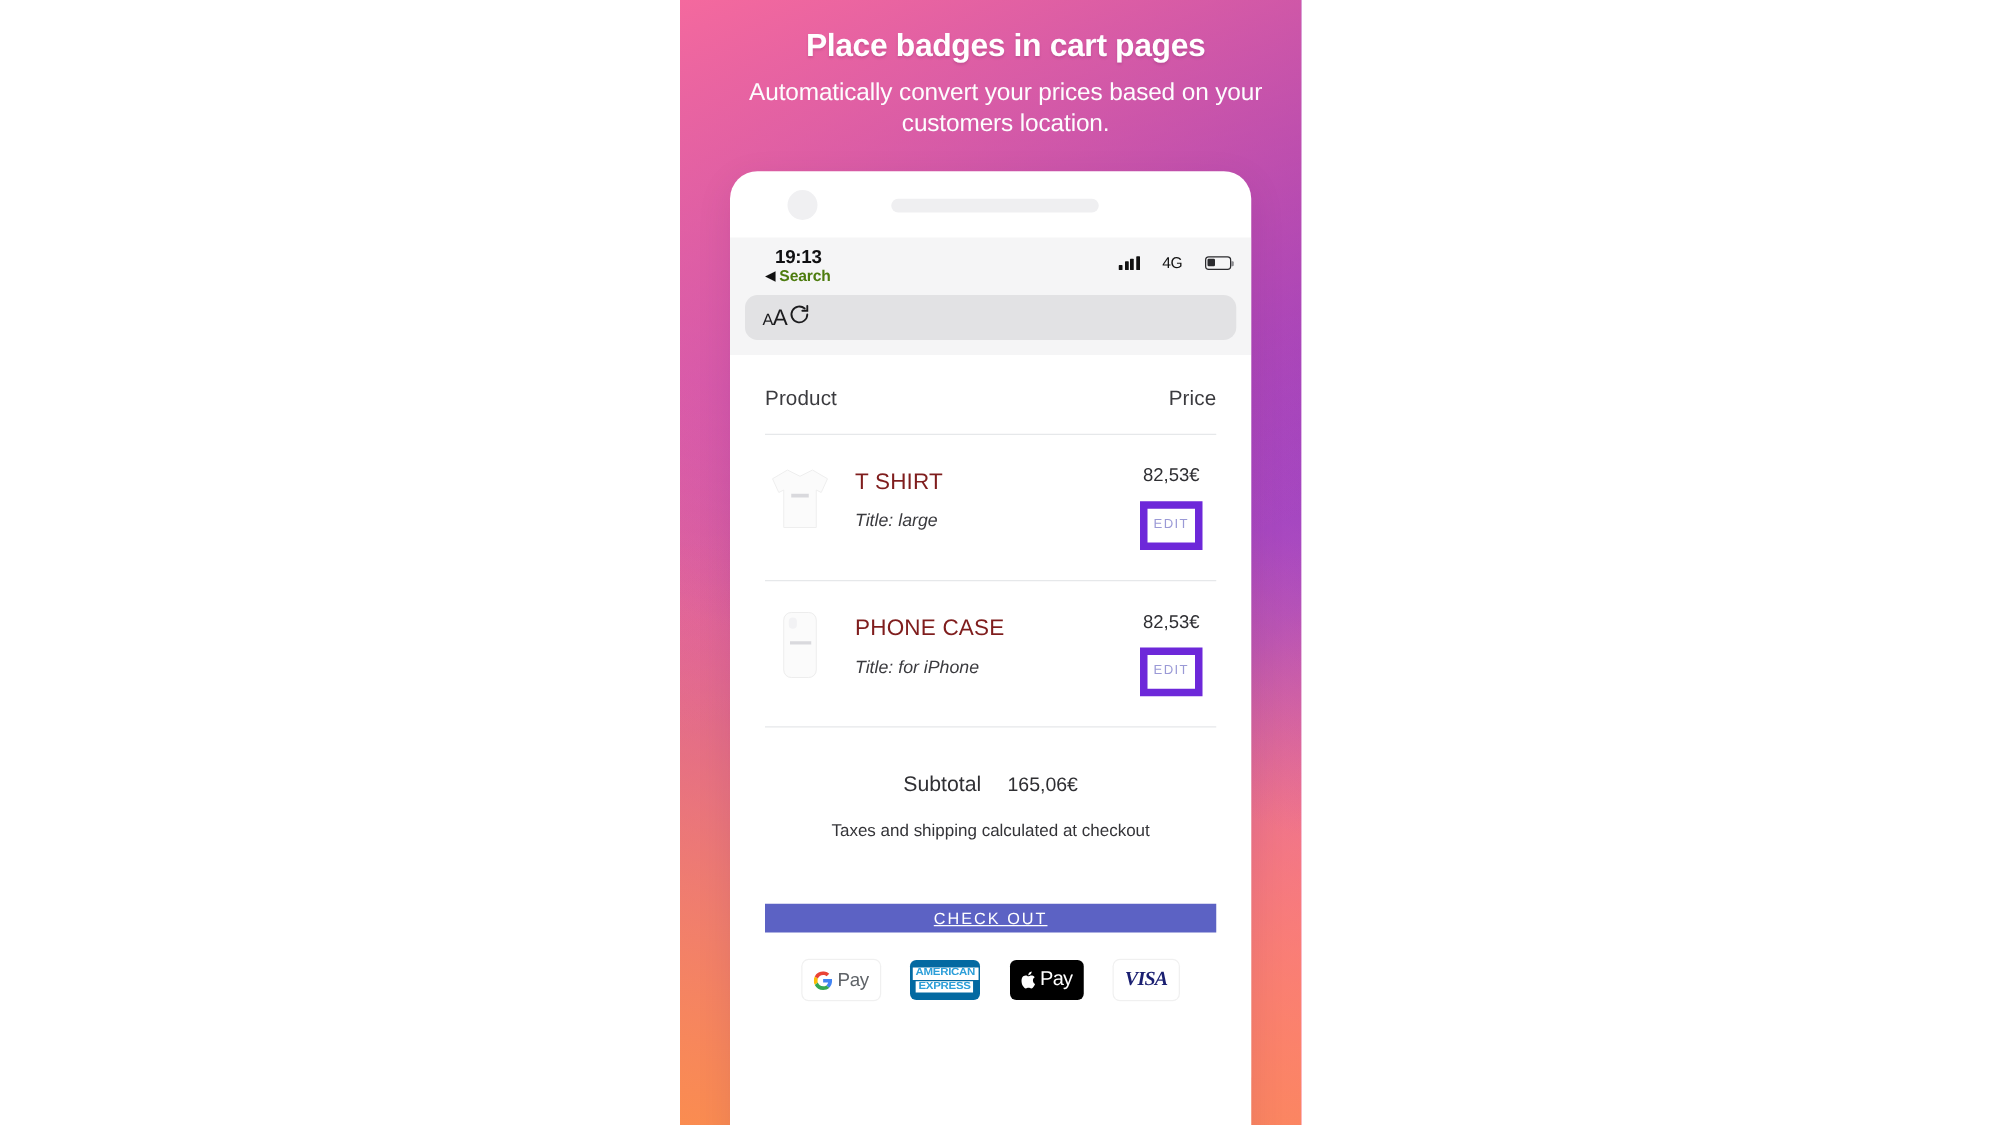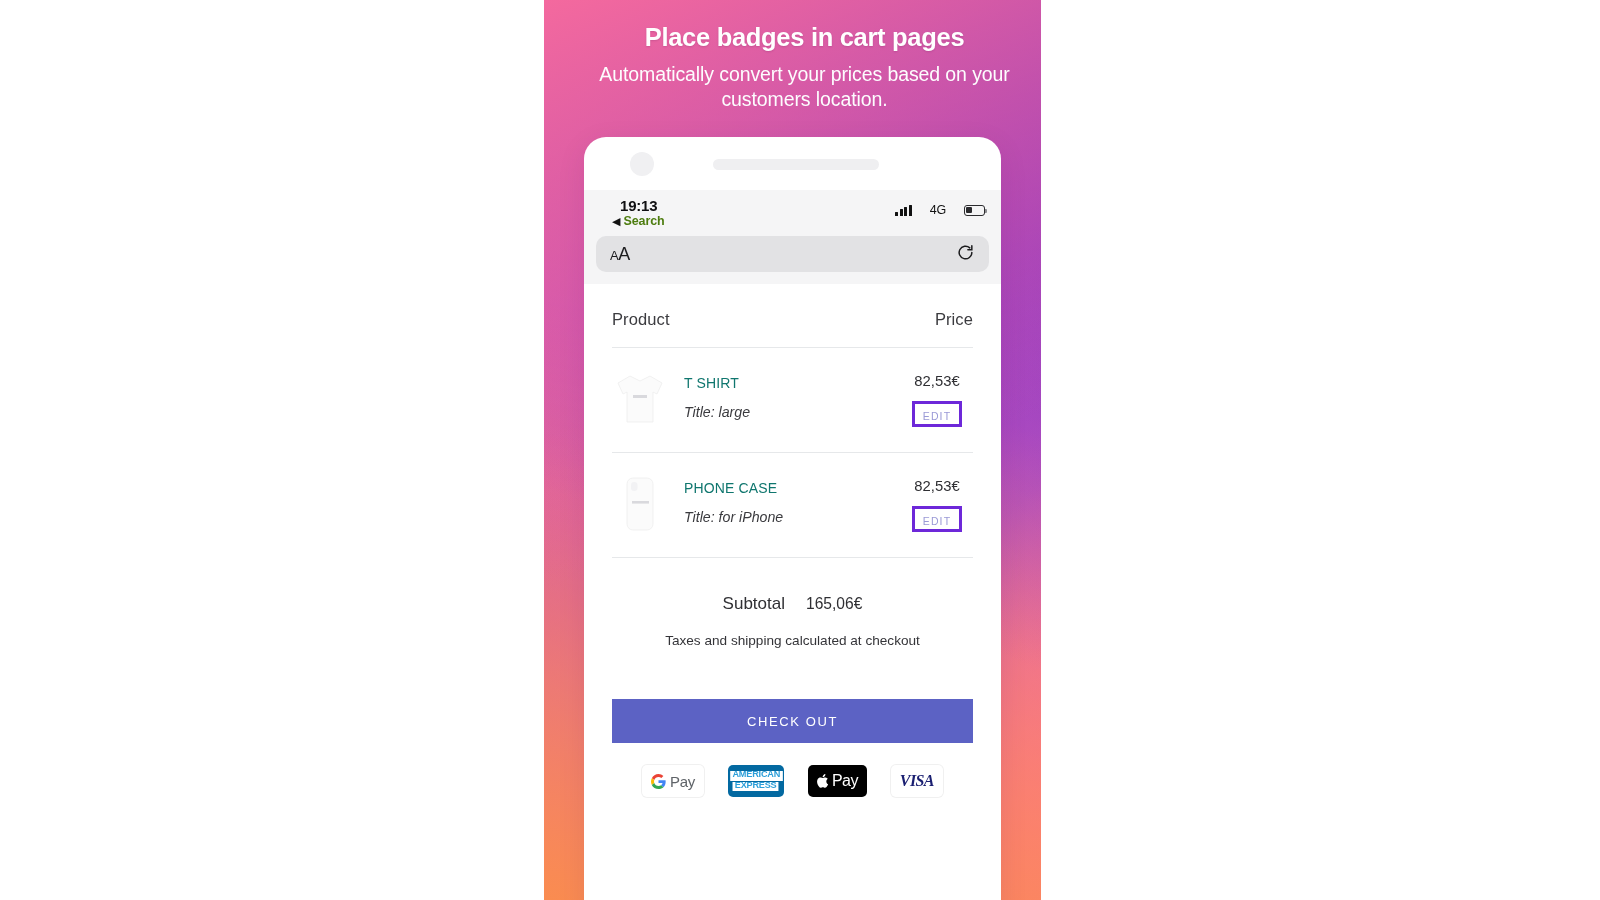--- a/index.html
+++ b/index.html
@@ -87,21 +87,21 @@
   .net-label { font-size:12.5px; color:#111; font-weight:500; letter-spacing:-0.2px; }
   .battery { position:relative; width:21px; height:11px; border:1.2px solid #2b2b2e; border-radius:3px; }
   .battery::after {
     content:""; position:absolute; right:-3.4px; top:3px; width:2px; height:4.5px;
     background:#8a8a8e; border-radius:0 1px 1px 0;
   }
   .battery i { position:absolute; left:1.3px; top:1.3px; height:6.2px; width:6px; background:#2b2b2e; border-radius:1px; display:block; }
 
   .url-bar {
     margin:0 12px; height:36px; background:#e2e2e4; border-radius:10px;
-    display:flex; align-items:center; justify-content:space-between; padding:0 14px;
+    display:flex; align-items:center; padding:0 14px;
   }
   .aa-glyph { color:#1c1c1e; letter-spacing:-0.5px; line-height:1; }
   .aa-glyph .s { font-size:13px; }
   .aa-glyph .b { font-size:18px; }
   .reload-icon { width:19px; height:19px; }
 
   
   .cart-body { padding:0 18px; background:#fff; }
 
   .cart-head {
@@ -110,42 +110,42 @@
   }
   .cart-head span { font-size:16.5px; color:#3b3b3f; font-weight:400; letter-spacing:0.1px; }
 
   .divider { height:1px; background:#e6e8ea; margin:0 10px; }
 
   .cart-row { display:flex; align-items:flex-start; padding:22px 10px 24px 10px; gap:16px; }
 
   .thumb { width:56px; height:58px; flex:0 0 56px; position:relative; }
 
   .item-info { flex:1; padding-top:5px; }
-  .item-title { font-size:14px; color:#0f766e; letter-spacing:0.15px; }
+  .item-title { font-size:18px; color:#7f1d1d; letter-spacing:0.15px; }
   .item-variant { margin-top:13px; font-size:14.2px; color:#3a3a3e; font-style:italic; }
 
   .item-right { width:72px; text-align:center; padding-top:3px; }
   .item-price { font-size:14.8px; color:#2f2f33; white-space:nowrap; }
   .edit-btn {
-    margin-top:12px; display:inline-block; width:50px; height:26px; line-height:24px;
-    border:3px solid #6d28d9; color:#9a99d6; background:#fff;
+    margin-top:12px; display:inline-block; width:50px; height:39px; line-height:24px;
+    border:6px solid #6d28d9; color:#9a99d6; background:#fff;
     font-size:10.5px; letter-spacing:1.1px; 
     cursor:pointer;
   }
 
   .subtotal-wrap { padding:36px 10px 0 10px; text-align:center; }
   .subtotal-line { display:flex; justify-content:center; align-items:baseline; gap:21px; }
   .subtotal-label { font-size:17px; color:#303034; }
   .subtotal-value { font-size:15.6px; color:#2f2f33; }
   .tax-note { margin-top:19px; font-size:13.6px; color:#343438; }
 
   .checkout-btn {
-    margin:51px 10px 0 10px; height:44px; background:#5c62c4; color:#fff;
+    margin:51px 10px 0 10px; height:23px; background:#5c62c4; color:#fff;
     display:flex; align-items:center; justify-content:center;
-    font-size:13px; letter-spacing:1.6px; cursor:pointer;
+    font-size:13px; letter-spacing:1.6px; cursor:pointer;text-decoration:underline;
   }
 
   
   .pay-row { display:flex; justify-content:center; align-items:center; gap:24px; margin-top:22px;text-align:center; }
   .pay-badge {
     height:32px; border-radius:5px; display:flex; align-items:center; justify-content:center;
     padding:0 9px; box-shadow:0 0 0 1px rgba(0,0,0,0.06);
   }
   .pay-gpay { background:#fff; }
   .pay-amex { background:#0369a1; box-shadow:none; padding:16px; width:56px; flex-direction:column; gap:1px; }

